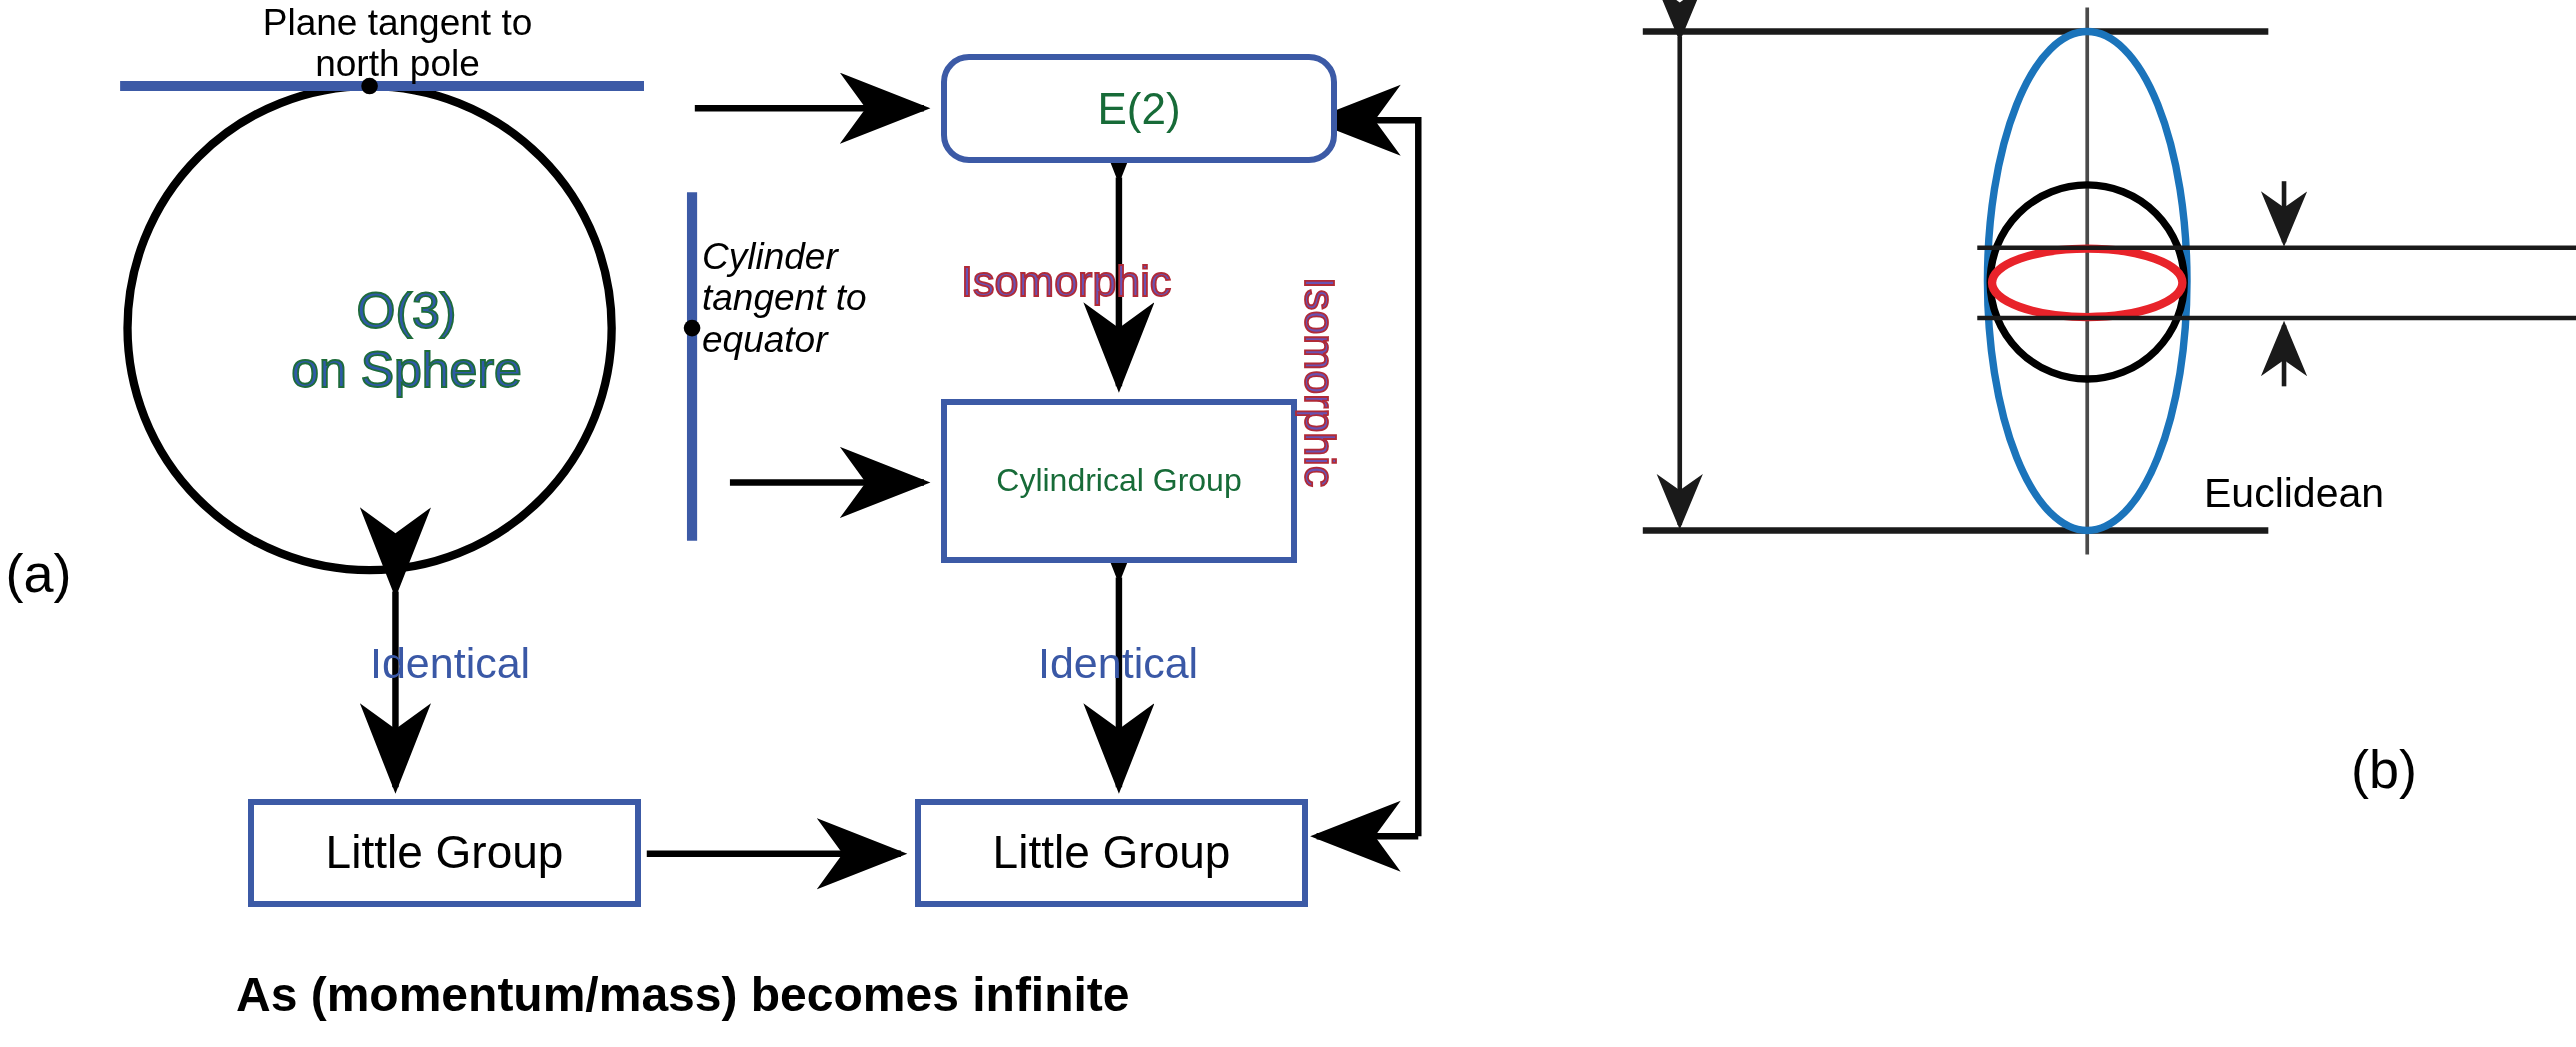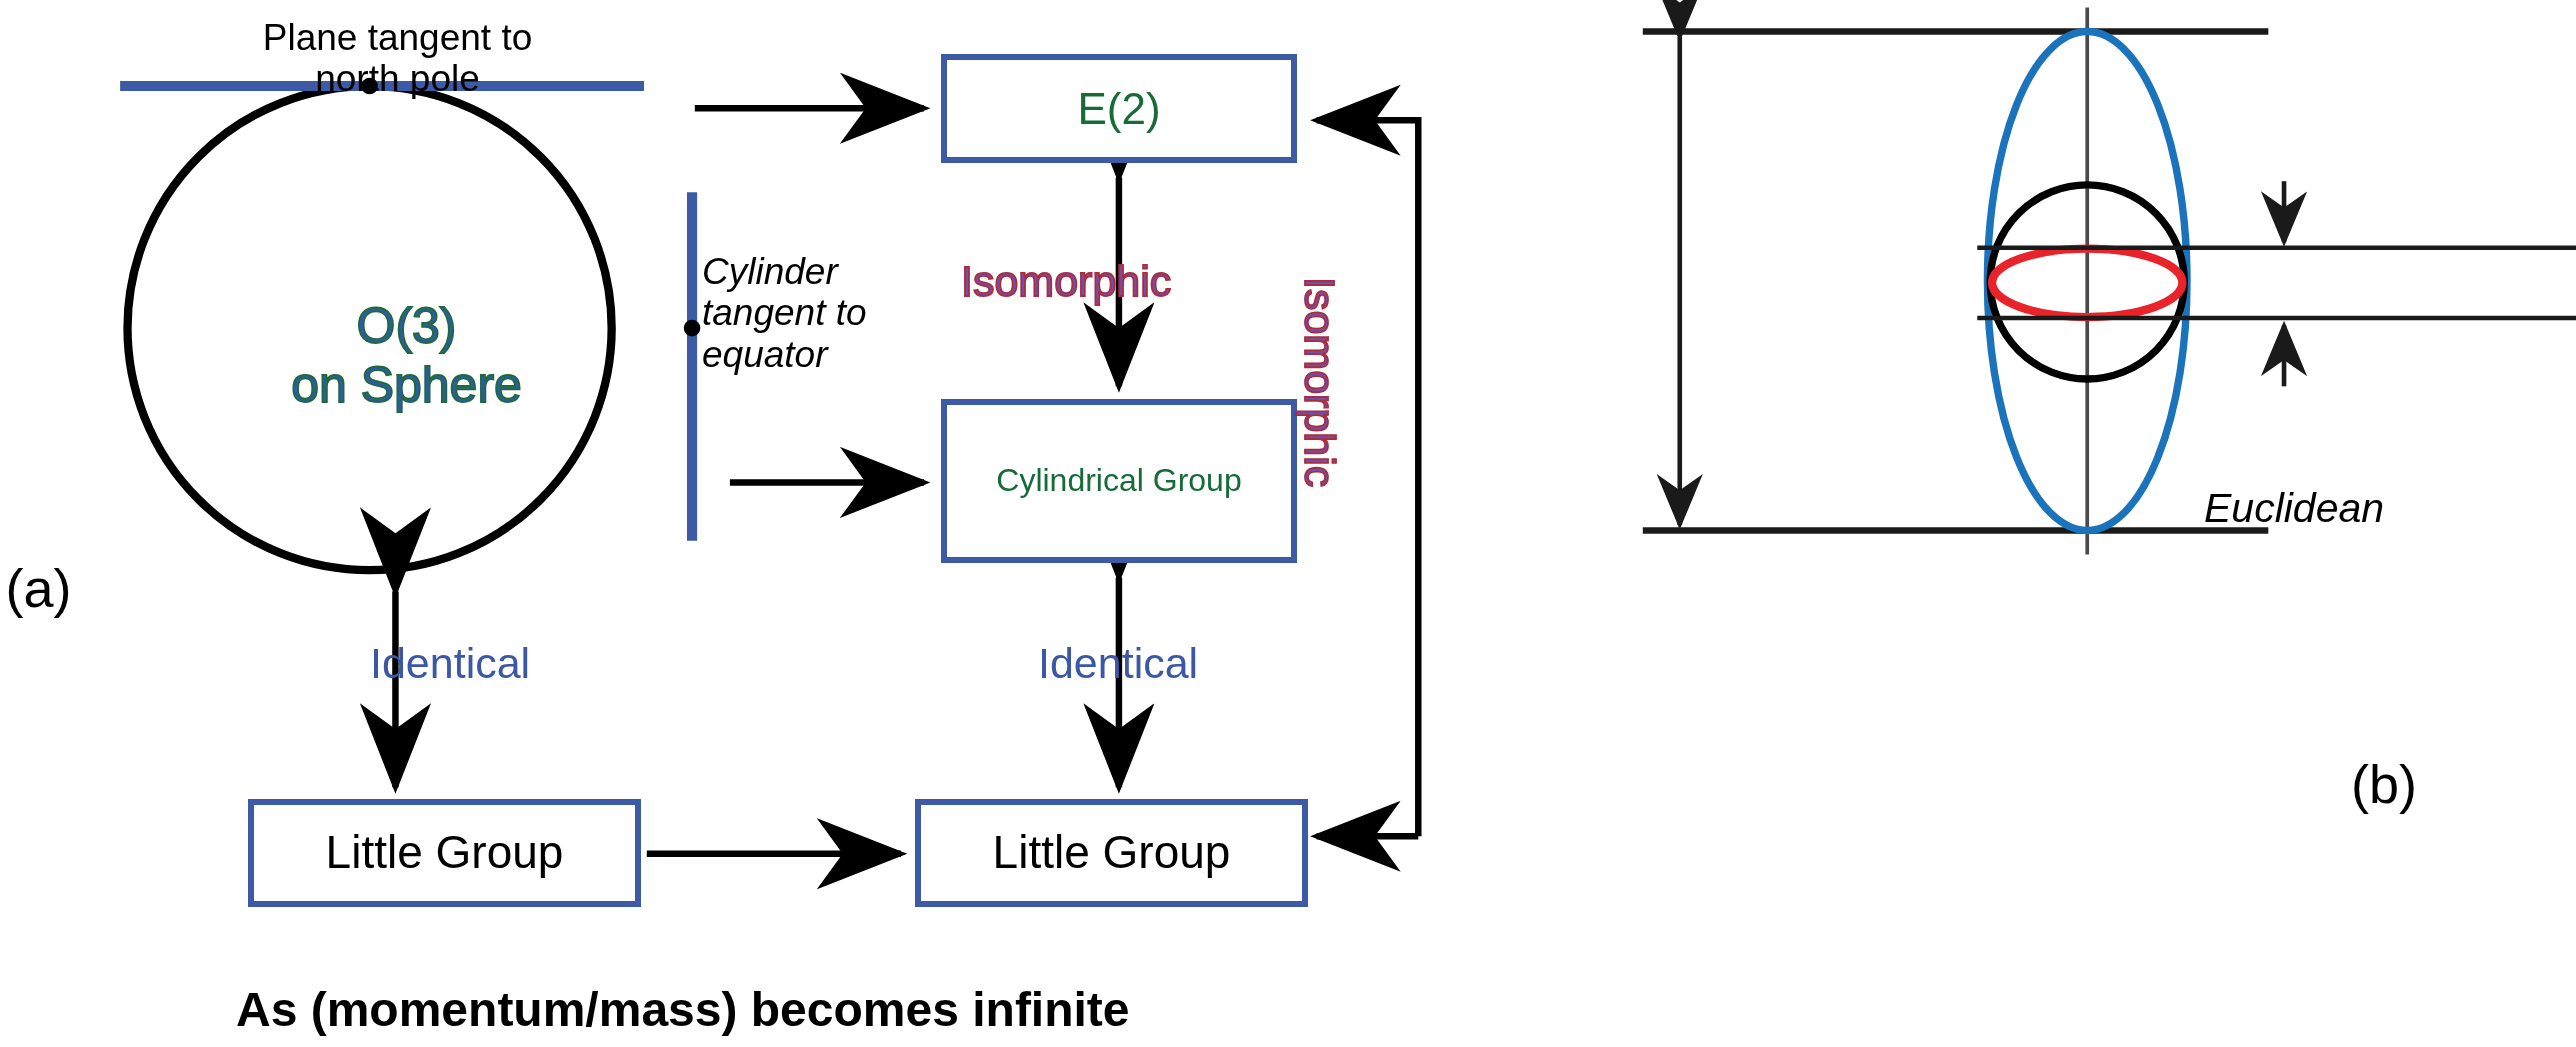--- a/index.html
+++ b/index.html
@@ -18,21 +18,20 @@
     width: 2576px;
     height: 1048px;
   }
   .lbl {
     position: absolute;
     color: #000000;
     font-family: "Liberation Sans", sans-serif;
     white-space: pre;
     line-height: 1.12;
     text-align: center;
-    margin-top: 15px;
   }
   
   #panel-a-tag {
     left: 5.5px; top: 543px;
     font-size: 54px;
   }
   #panel-b-tag {
     left: 2351px; top: 739px;
     font-size: 54px;
   }
@@ -64,23 +63,24 @@
     background: #ffffff;
     box-sizing: border-box;
     display: flex;
     align-items: center;
     justify-content: center;
     text-align: center;
     line-height: 1.12;
   }
   #box-e2 {
     left: 941px; top: 54px;
-    width: 356px; height: 109px;
+    width: 396px; height: 109px;
     font-size: 44px;
     color: #176b38;
+    border-radius: 28px;
   }
   #box-cyl {
     left: 941px; top: 399px;
     width: 356px; height: 164px;
     font-size: 32px;
     color: #176b38;
   }
   #box-lg-left {
     left: 248px; top: 799px;
     width: 393px; height: 108px;
@@ -127,21 +127,20 @@
     position: absolute;
     left: 1659px;
     top: 120px;
     width: 83px;
     height: 397px;
   }
   #euclid-label {
     left: 2204px; top: 471px;
     font-size: 41px;
     text-align: left;
-    font-style: italic;
   }
 </style>
 </head>
 <body>
 
 <svg id="figure" viewBox="0 0 2788 1134" xmlns="http://www.w3.org/2000/svg">
   <defs>
     <marker id="arrow" markerWidth="16" markerHeight="16" refX="13" refY="5.5" orient="auto" markerUnits="strokeWidth">
       <path d="M0,0 L14,5.5 L0,11 L4,5.5 Z" fill="#000"></path>
     </marker>

